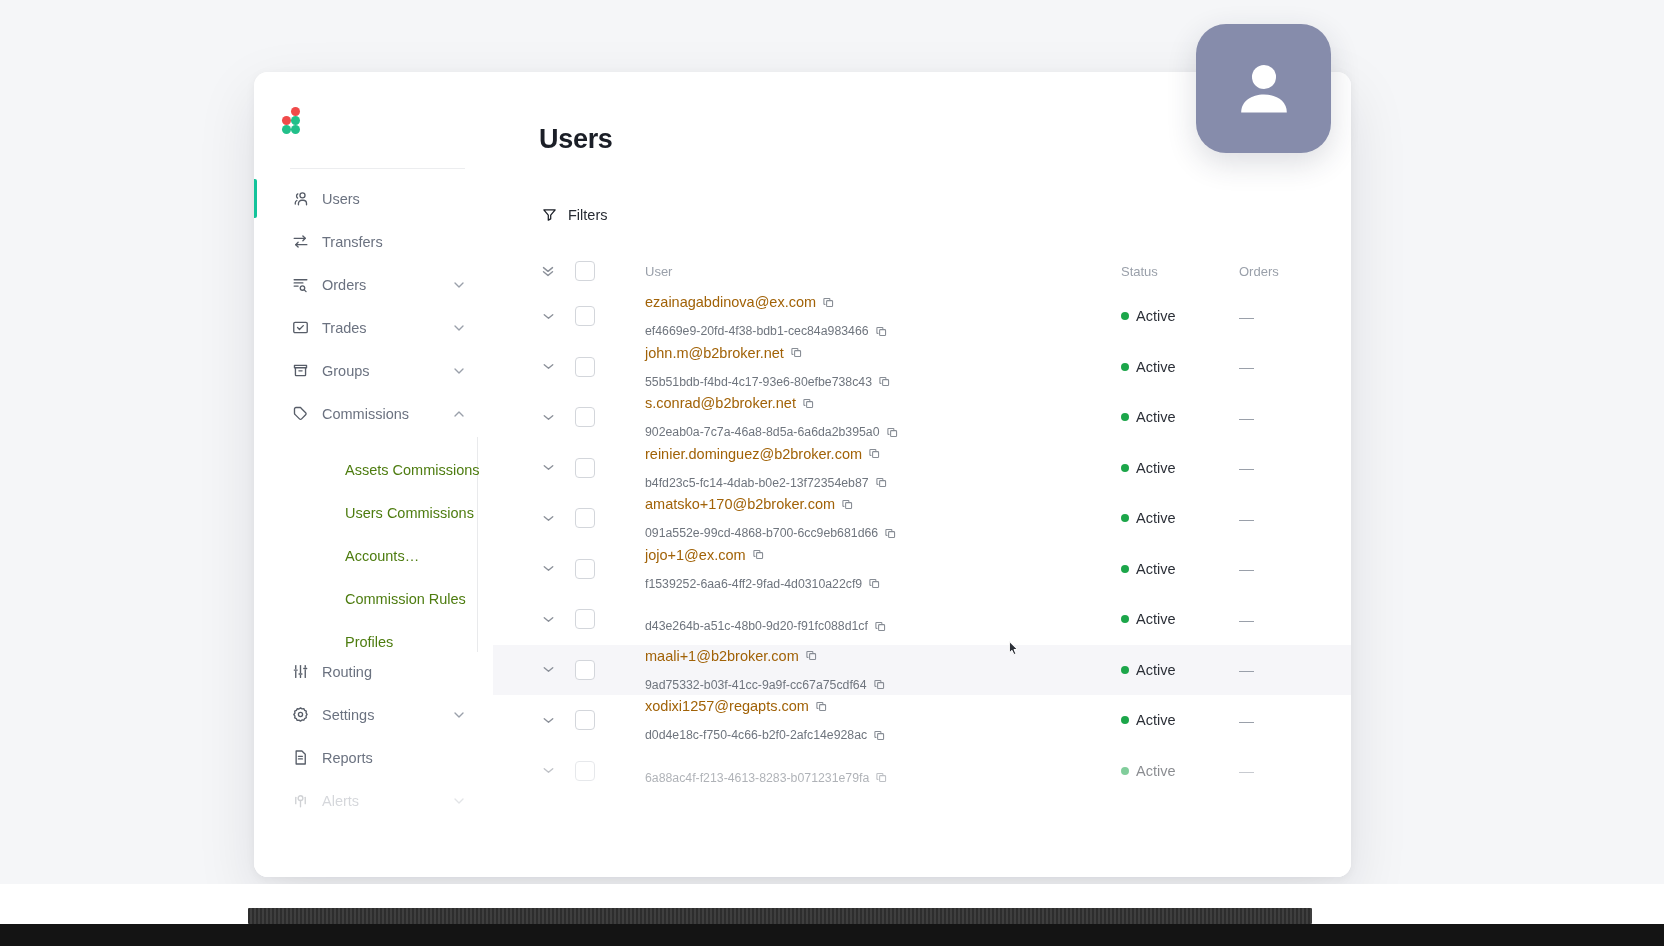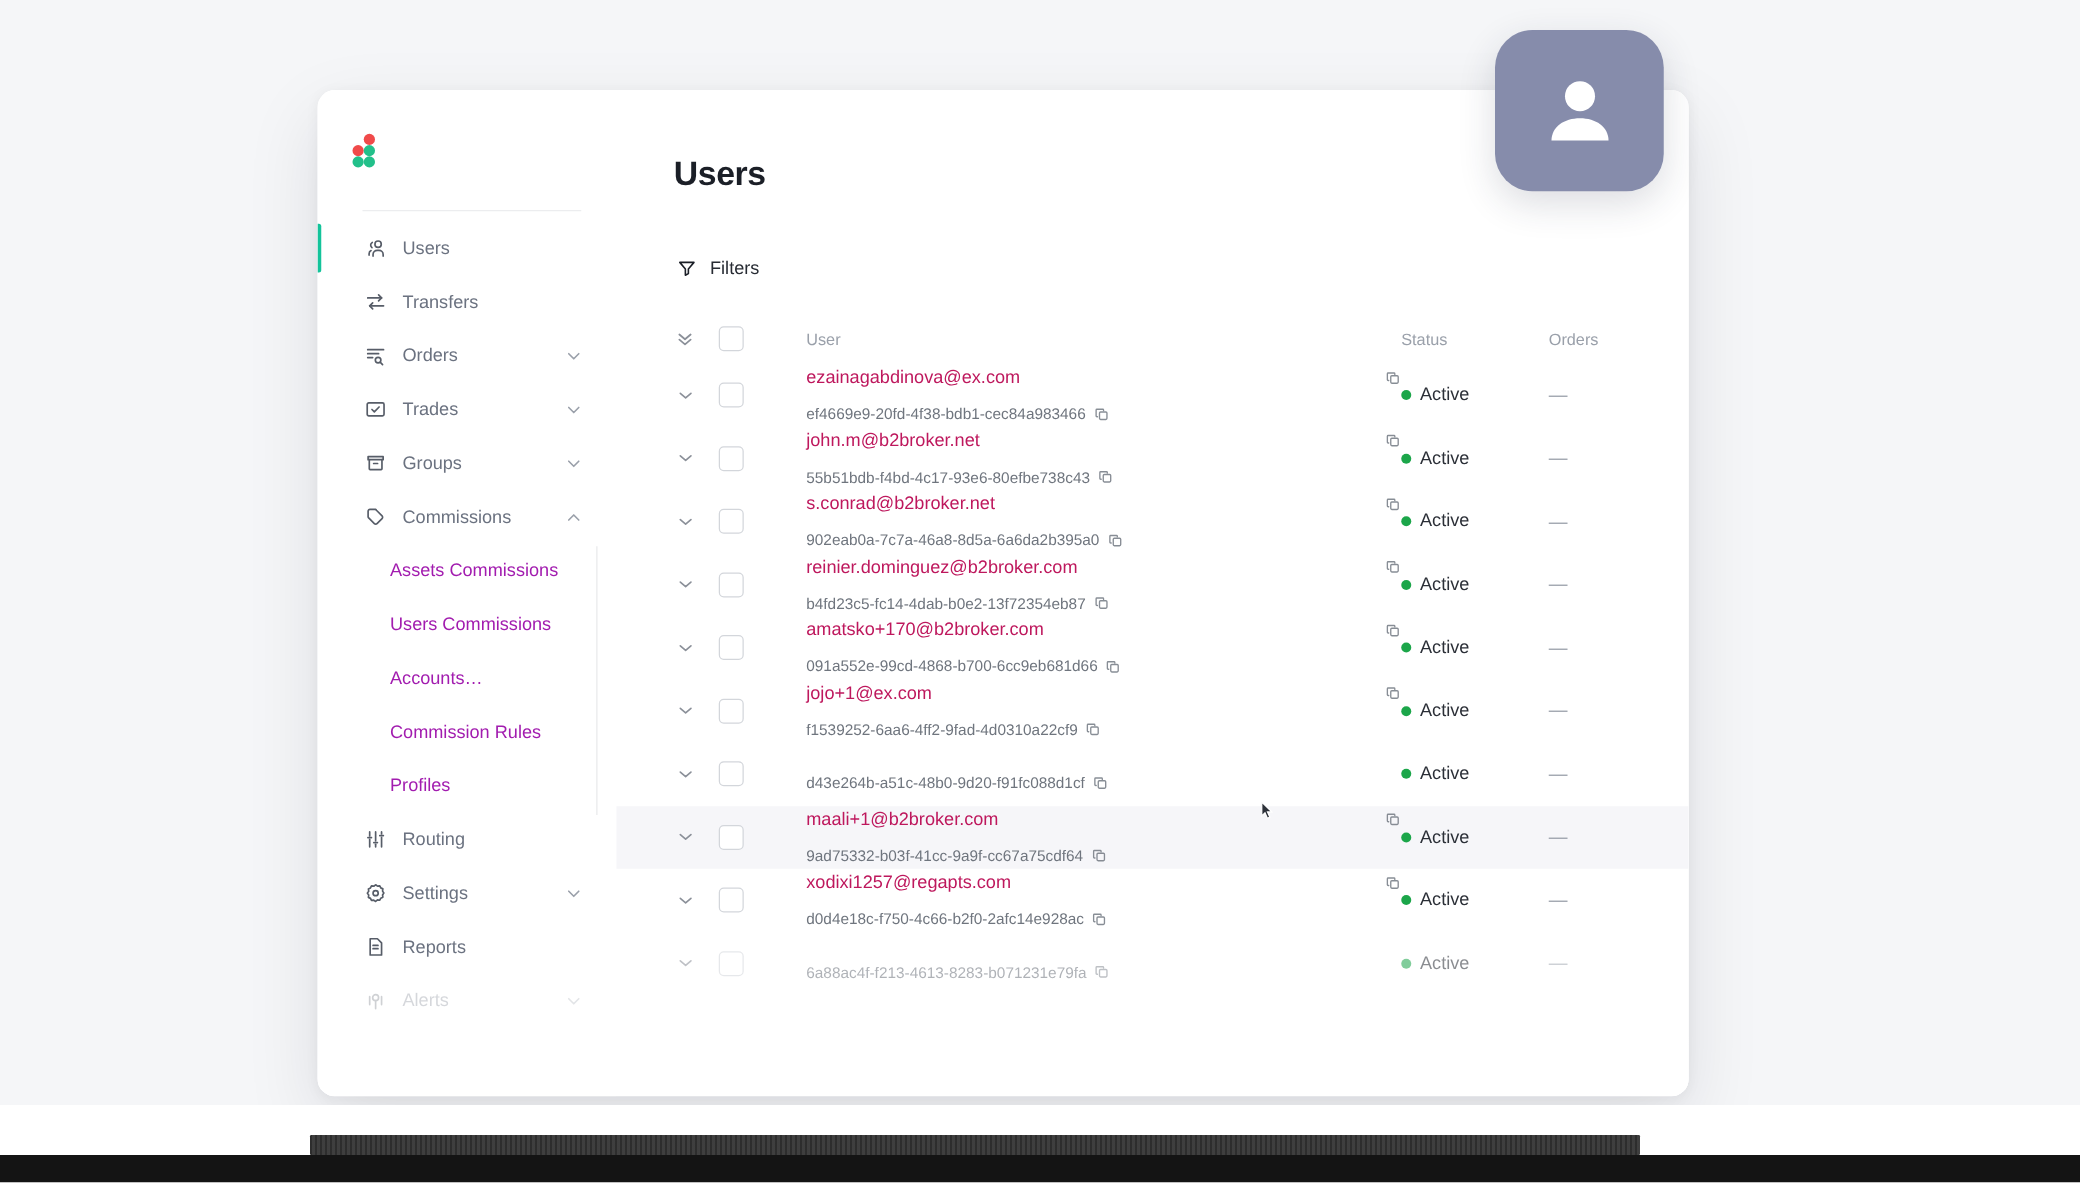--- a/index.html
+++ b/index.html
@@ -92,23 +92,23 @@
   .nav-item .lbl { flex: 1 1 auto; white-space: nowrap; color: #6b7280; }
   .nav-item .chev { width: 16px; height: 16px; color: #9aa0aa; flex: 0 0 16px; }
   .nav-item.active::before {
     content: ""; position: absolute; left: 0; top: 2px; bottom: 2px;
     width: 3px; background: #13c39a; border-radius: 0 2px 2px 0;
   }
 
   .nav-sub {
     position: relative;
     padding-left: 58px;
-    display: flex; align-items: center;
+    display: flex; align-items: flex-end;
     height: 43px;
-    color: #a21caf; font-size: 14.5px; cursor: pointer;
+    color: #4d7c0f; font-size: 14.5px; cursor: pointer; margin-left: 33px;
   }
   .sub-rail {
     position: absolute;
     left: 223px;
     width: 1px;
     background: #e9eaec;
   }
   .fade-item { opacity: .28; }
 
   
@@ -147,22 +147,22 @@
   .c-group { width: 86px; flex: 0 0 86px; color:#8b9099; }
   .c-tail  { width: 26px; flex: 0 0 26px; color:#8b9099; overflow:hidden; }
 
   .chk {
     width: 20px; height: 20px; border: 1.4px solid #d3d6db; border-radius: 4px;
     background: #fff; cursor: pointer;
   }
   .th { font-size: 13px; color: #9aa0aa; }
 
   .u-email {
-    font-size: 14.5px; color: #be185d; white-space: nowrap;
-    display: flex; align-items: center; gap: 6px; justify-content: space-between;
+    font-size: 14.5px; color: #a16207; white-space: nowrap;
+    display: flex; align-items: center; gap: 6px;
   }
   .u-email .txt { cursor: pointer; }
   .u-id {
     margin-top: 14px;
     font-size: 12.3px; color: #6f757e; white-space: nowrap;
     display: flex; align-items: center; gap: 6px;
   }
   .copy { width: 13px; height: 13px; flex: 0 0 13px; color: #7b818a; cursor: pointer; opacity:.9; }
   .dot { width: 8px; height: 8px; border-radius: 50%; background: #1ca64a; flex:0 0 8px; }
   .st-txt { font-size: 14.5px; color: #2b2f37; }

